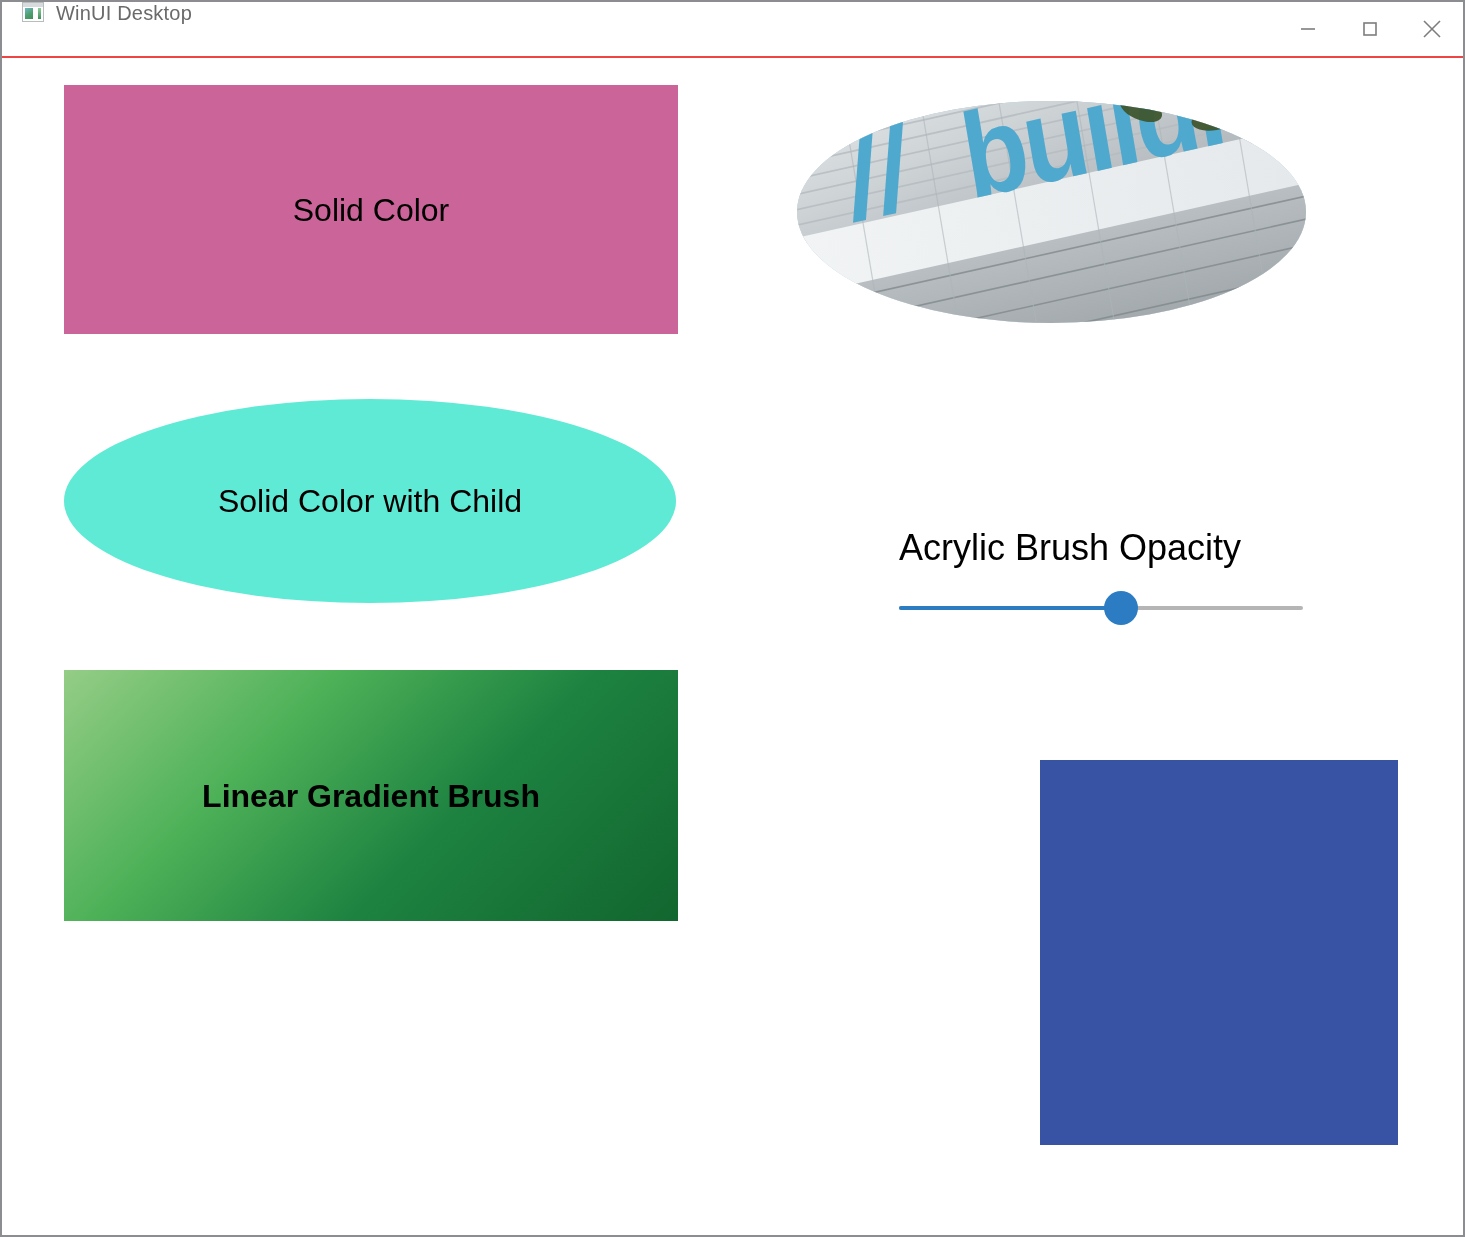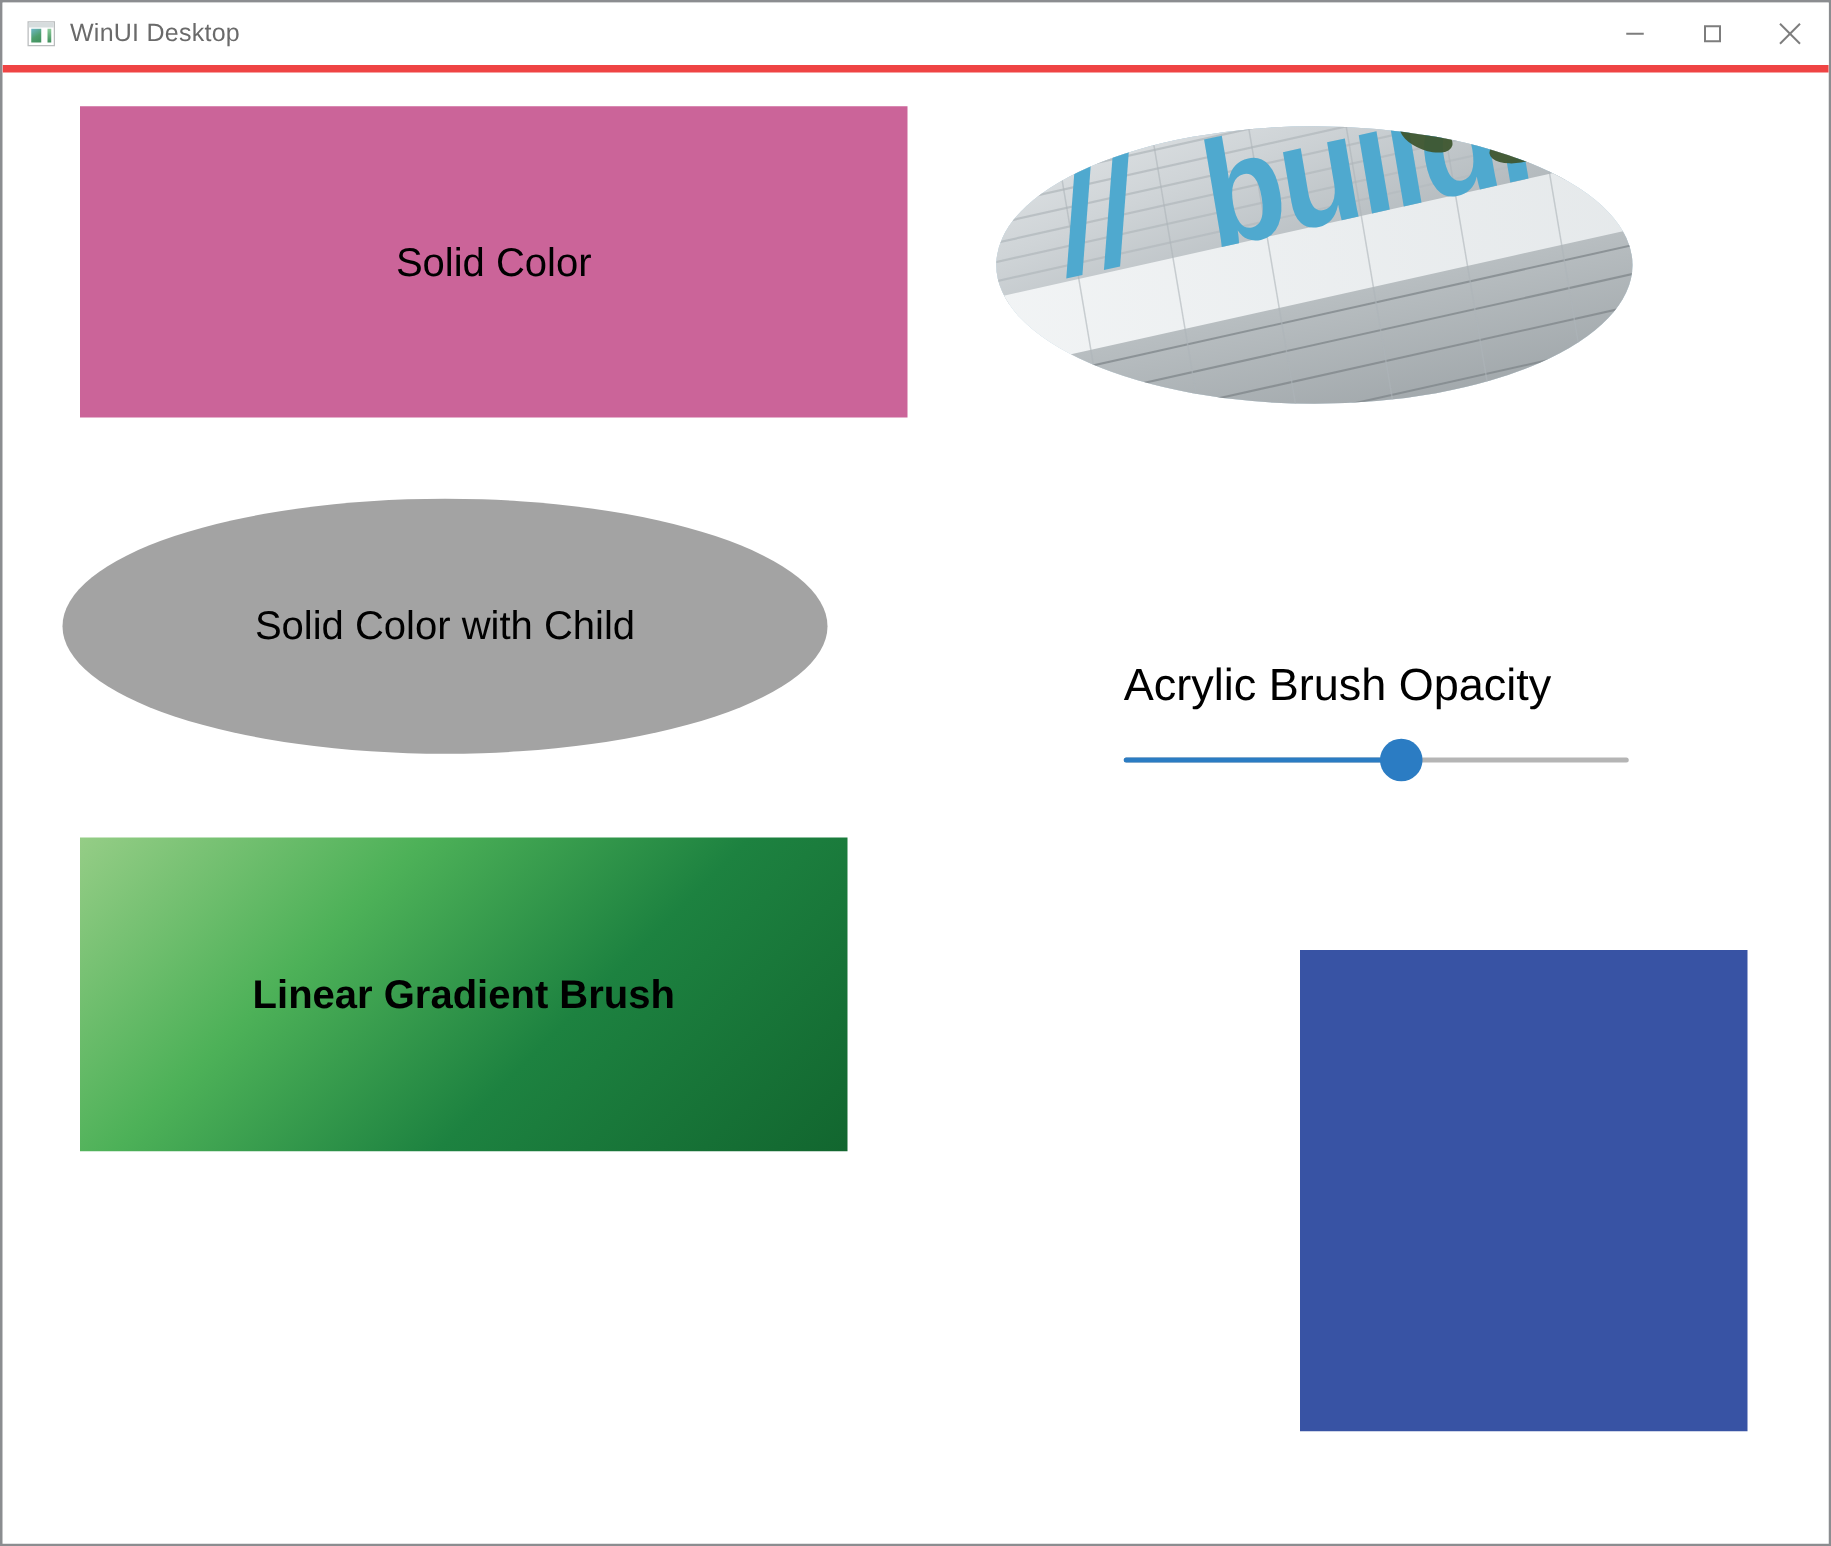--- a/index.html
+++ b/index.html
@@ -25,23 +25,23 @@
     background: #ffffff;
     overflow: hidden;
   }
   .titlebar {
     position: absolute;
     left: 0; top: 0;
     width: 100%;
     height: 56px;
     box-sizing: border-box;
     background: #ffffff;
-    border-bottom: 6px solid #ef4444;
+    border-bottom: 2px solid #ef4444;
     display: flex;
-    align-items: center;
+    align-items: flex-start;
   }
   .app-icon {
     width: 22px;
     height: 20px;
     margin-left: 20px;
     margin-right: 12px;
     flex: 0 0 auto;
     position: relative;
     border: 1px solid #b9bcbd;
     background: #ffffff;
@@ -100,30 +100,29 @@
   }
 
   
   .solid-rect {
     position: absolute;
     left: 62px;
     top: 27px;
     width: 614px;
     height: 249px;
     background: #cb6499;
-    padding-left: 48px;
   }
   .solid-ellipse {
     position: absolute;
-    left: 48px;
+    left: 62px;
     top: 341px;
     width: 612px;
     height: 204px;
     border-radius: 50%;
-    background: #a3a3a3;
+    background: #5eead4;
   }
   .lingrad-rect {
     position: absolute;
     left: 62px;
     top: 612px;
     width: 614px;
     height: 251px;
     background: linear-gradient(135deg, #95cd86 0%, #4db158 32%, #1d8240 62%, #12662f 100%);
     font-weight: bold;
   }

